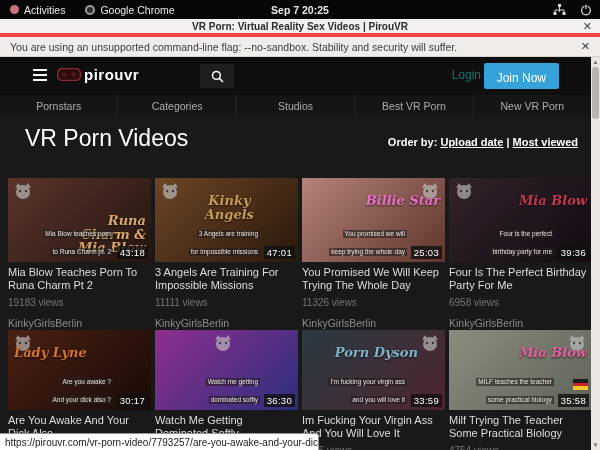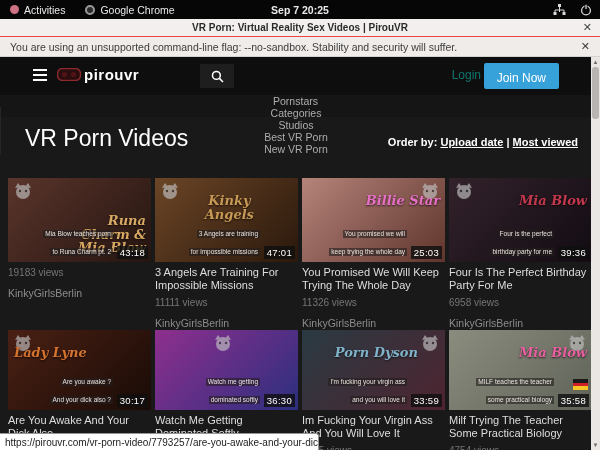--- a/index.html
+++ b/index.html
@@ -12,21 +12,21 @@
             display:flex; align-items:center; color:#e9e9e9; font-size:10.5px; }
   .sysbar .grp { display:flex; align-items:center; gap:5px; padding:0 10px; }
   .rec-dot { width:9px; height:9px; border-radius:50%; background:#cf7184; display:inline-block; }
   .chrome-dot { width:10px; height:10px; border-radius:50%; background:#2b2b2b; border:2px solid #9a9a9a; display:inline-block; }
   .sys-clock { position:absolute; left:0; right:0; text-align:center; font-weight:bold; font-size:10.5px; }
   .sys-right { position:absolute; right:8px; top:0; height:19px; display:flex; align-items:center; gap:14px; }
   .sys-right svg { display:block; }
 
   
   .tabbar { position:absolute; top:19px; left:0; width:600px; height:18px; background:#f2efee;
-            border-bottom:1px solid #ef4444; color:#2b2b2b; font-size:10px; font-weight:bold;
+            border-bottom:4px solid #ef4444; color:#2b2b2b; font-size:10px; font-weight:bold;
             display:flex; align-items:center; justify-content:center; }
   .tabbar .close { position:absolute; right:8px; font-weight:normal; color:#444; font-size:11px; cursor:default; }
 
   
   .warnbar { position:absolute; top:37px; left:0; width:600px; height:20px; background:#efecea;
              border-bottom:1px solid #d5d1ce; color:#3d3d3d; font-size:10.5px;
              display:flex; align-items:center; padding:0 10px; }
   .warnbar .close { position:absolute; right:10px; color:#3d3d3d; font-size:11px; }
 
   
@@ -46,21 +46,21 @@
   .search-wrap { position:absolute; left:200px; top:7px; display:flex; }
   .search-input { width:158px; height:24px; background:#272727; border:none; color:#cfcfcf;
                   font-size:10.5px; padding:0 8px; outline:none; font-family:"Liberation Sans",sans-serif; }
   .search-input::placeholder { color:#7e7e7e; }
   .search-btn { width:34px; height:24px; background:#1e1e1e; border:none; color:#fff; cursor:pointer; display:flex; align-items:center; justify-content:center; }
   .login { position:absolute; right:110px; top:11px; color:#0f766e; font-size:12px; cursor:pointer; }
   .join { position:absolute; right:32px; top:6px; height:26px; padding:8px 13px; background:#36a2d9; color:#fff;
           font-size:12px; border:none; border-radius:2px; cursor:pointer; font-family:"Liberation Sans",sans-serif; }
 
   
-  .nav { position:absolute; top:38px; left:0; width:591px; height:22px; background:#151515; display:flex;flex-direction:column; }
+  .nav { position:absolute; top:38px; left:0; width:591px; height:22px; background:#151515; display:flex; }
   .nav .item { flex:1; display:flex; align-items:center; justify-content:center; color:#adadad;
                font-size:10.5px; border-left:1px solid #262626; cursor:pointer; }
   .nav .item:first-child { border-left:none; }
 
   
   .page-title { position:absolute; left:25px; top:68px; color:#fff; font-size:23px; font-weight:500; }
   .orderby { position:absolute; right:22px; top:79px; color:#fff; font-size:11px; font-weight:bold;margin-left:48px; }
   .orderby a { color:#fff; text-decoration:underline; cursor:pointer; }
 
   
@@ -188,20 +188,21 @@
         <circle cx="7" cy="9" r="1.2" fill="#3a3a3a"></circle>
               <circle cx="13" cy="9" r="1.2" fill="#3a3a3a"></circle>
       </svg>
       <div class="script pos-right" style="color: rgb(216, 169, 100); margin-top: 20px;">Runa Charm &amp; Mia Blow</div>
       <div class="caption">
         <span>Mia Blow teaches porn</span><br><span>to Runa Charm pt. 2</span>
       </div>
 
       <span class="duration">43:18</span>
     </div>
+    <div class="vtitle">Mia Blow Teaches Porn To Runa Charm Pt 2</div>
     <div class="views">19183 views</div>
     <div class="studio">KinkyGirlsBerlin</div>
   </div>
 
   <div class="card">
     <div class="thumb" style="--g1: #6b4526; --g2: #2a180c;">
       <svg class="wm pos-left" width="20" height="18" viewBox="0 0 20 18">
         <path d="M2 6 L5 1 L8 5 Z" fill="#c2c2c2"></path>
               <path d="M18 6 L15 1 L12 5 Z" fill="#c2c2c2"></path>
         <circle cx="10" cy="10" r="7" fill="#c2c2c2"></circle>

